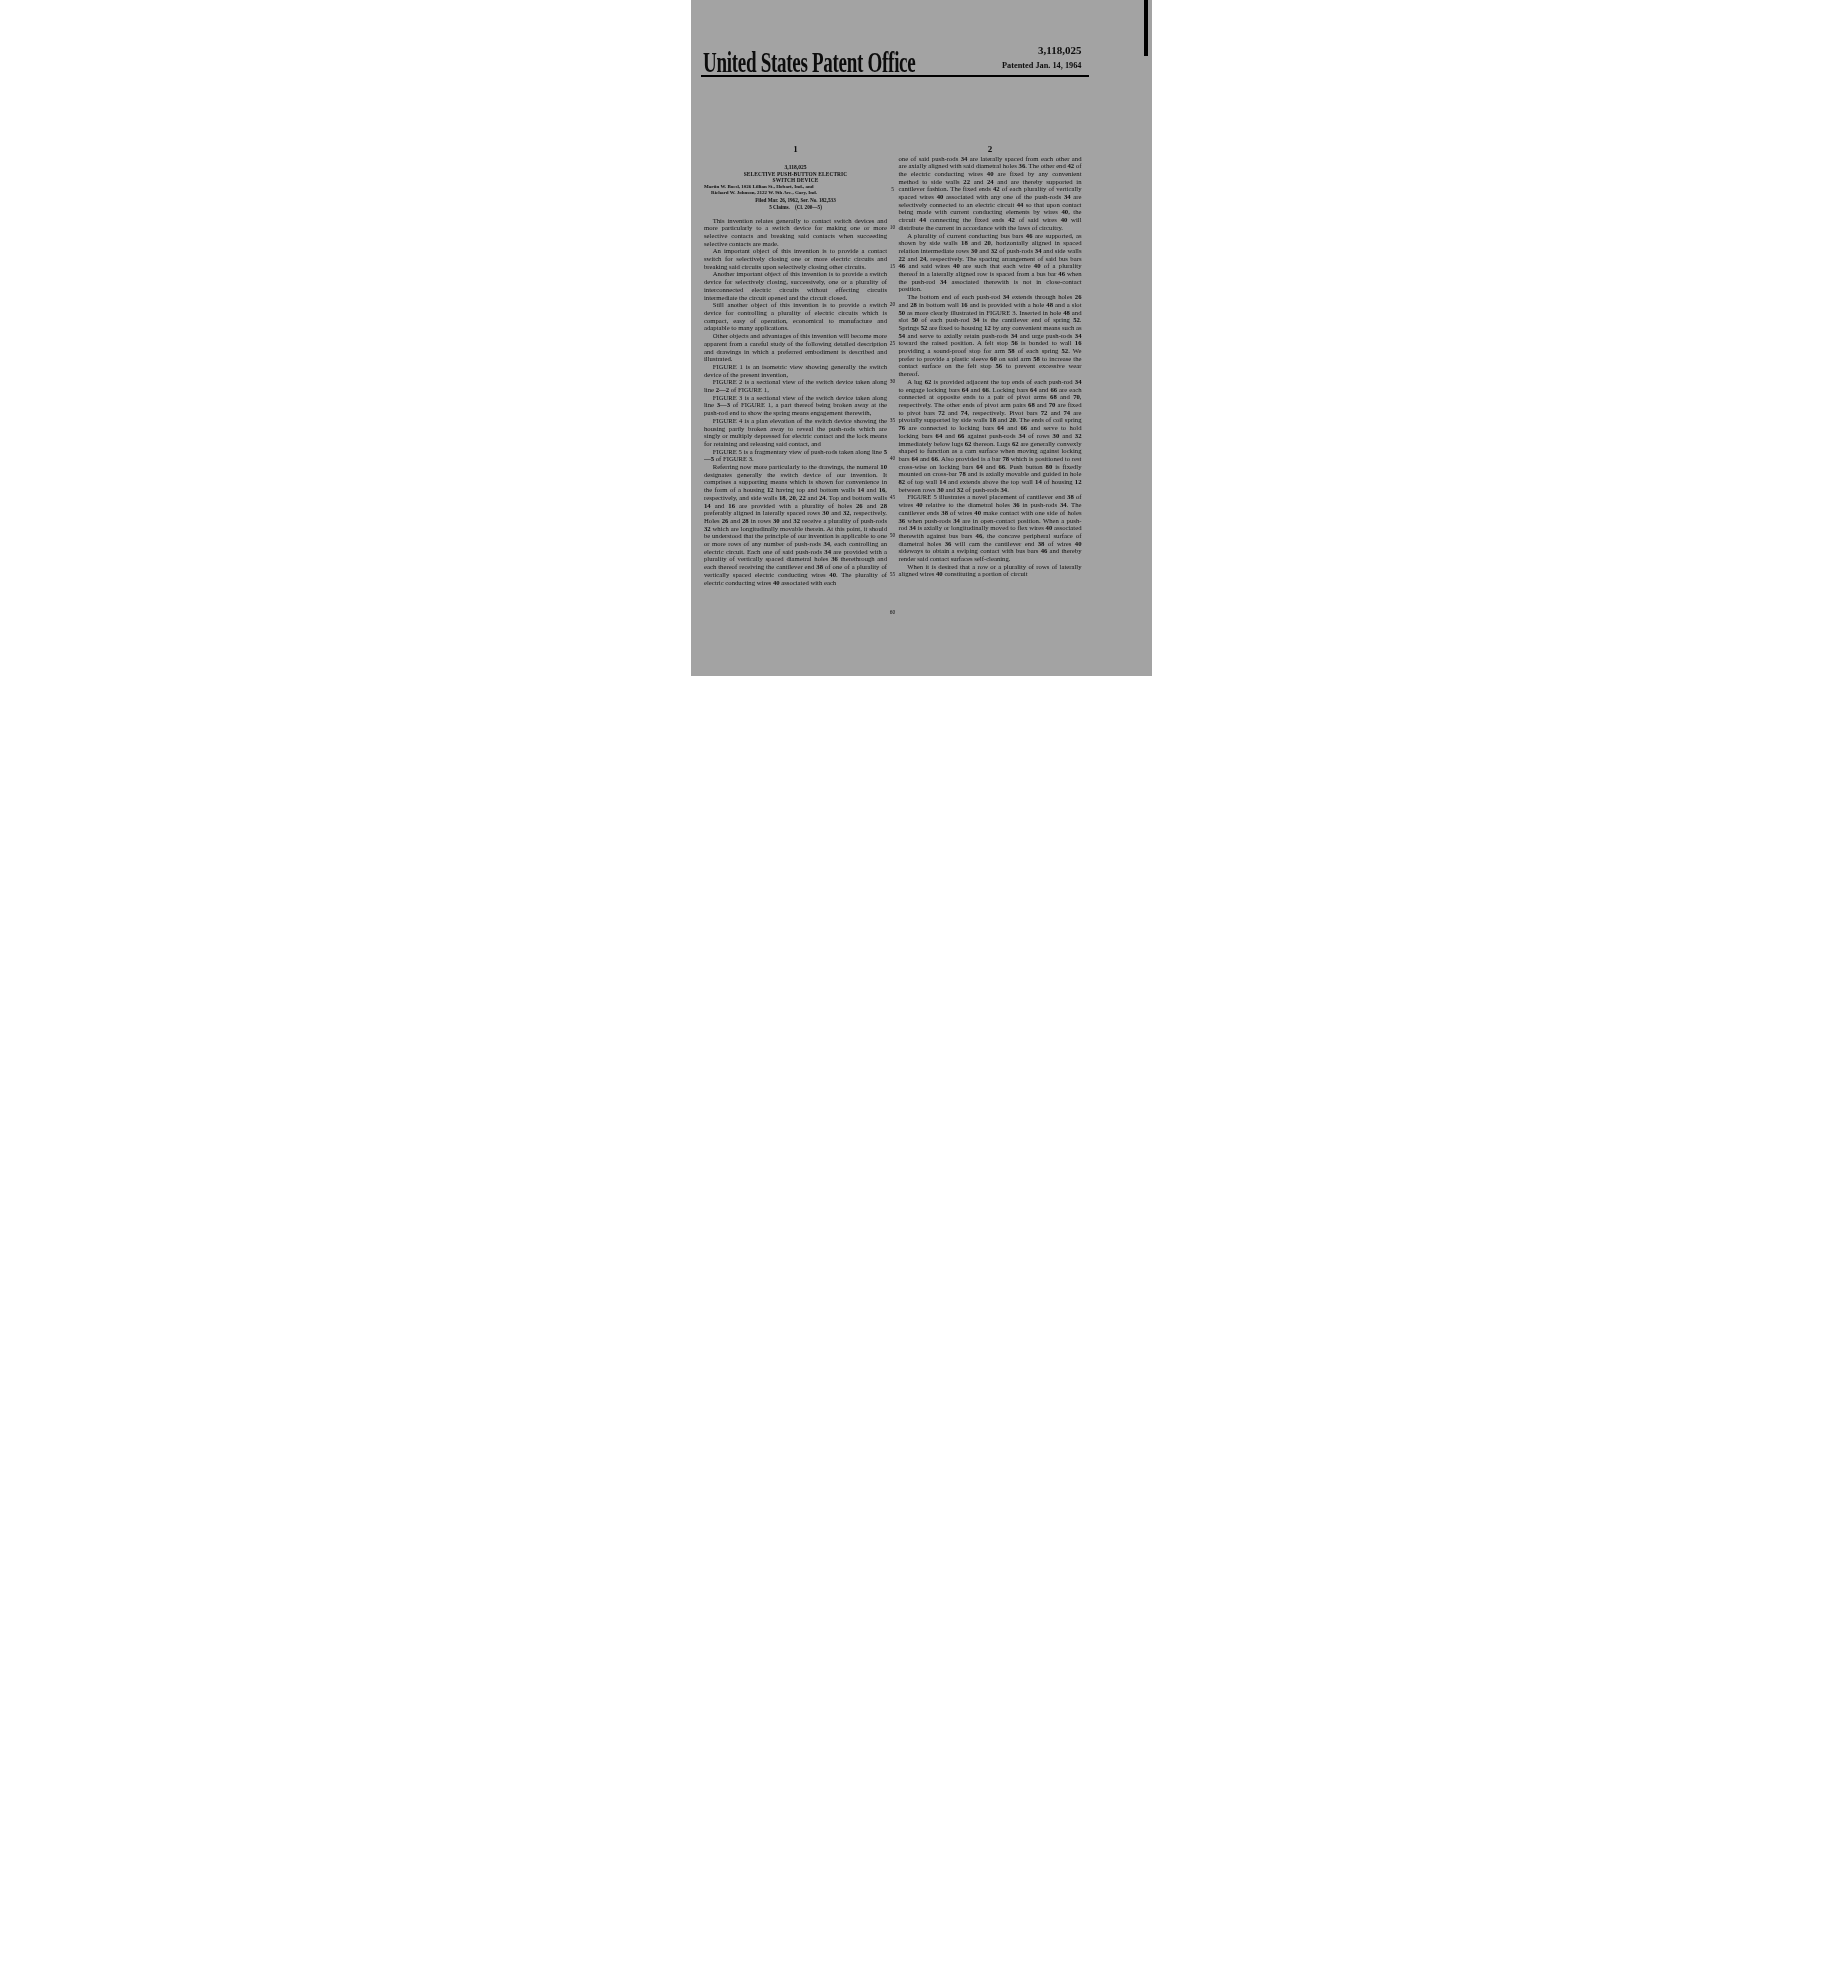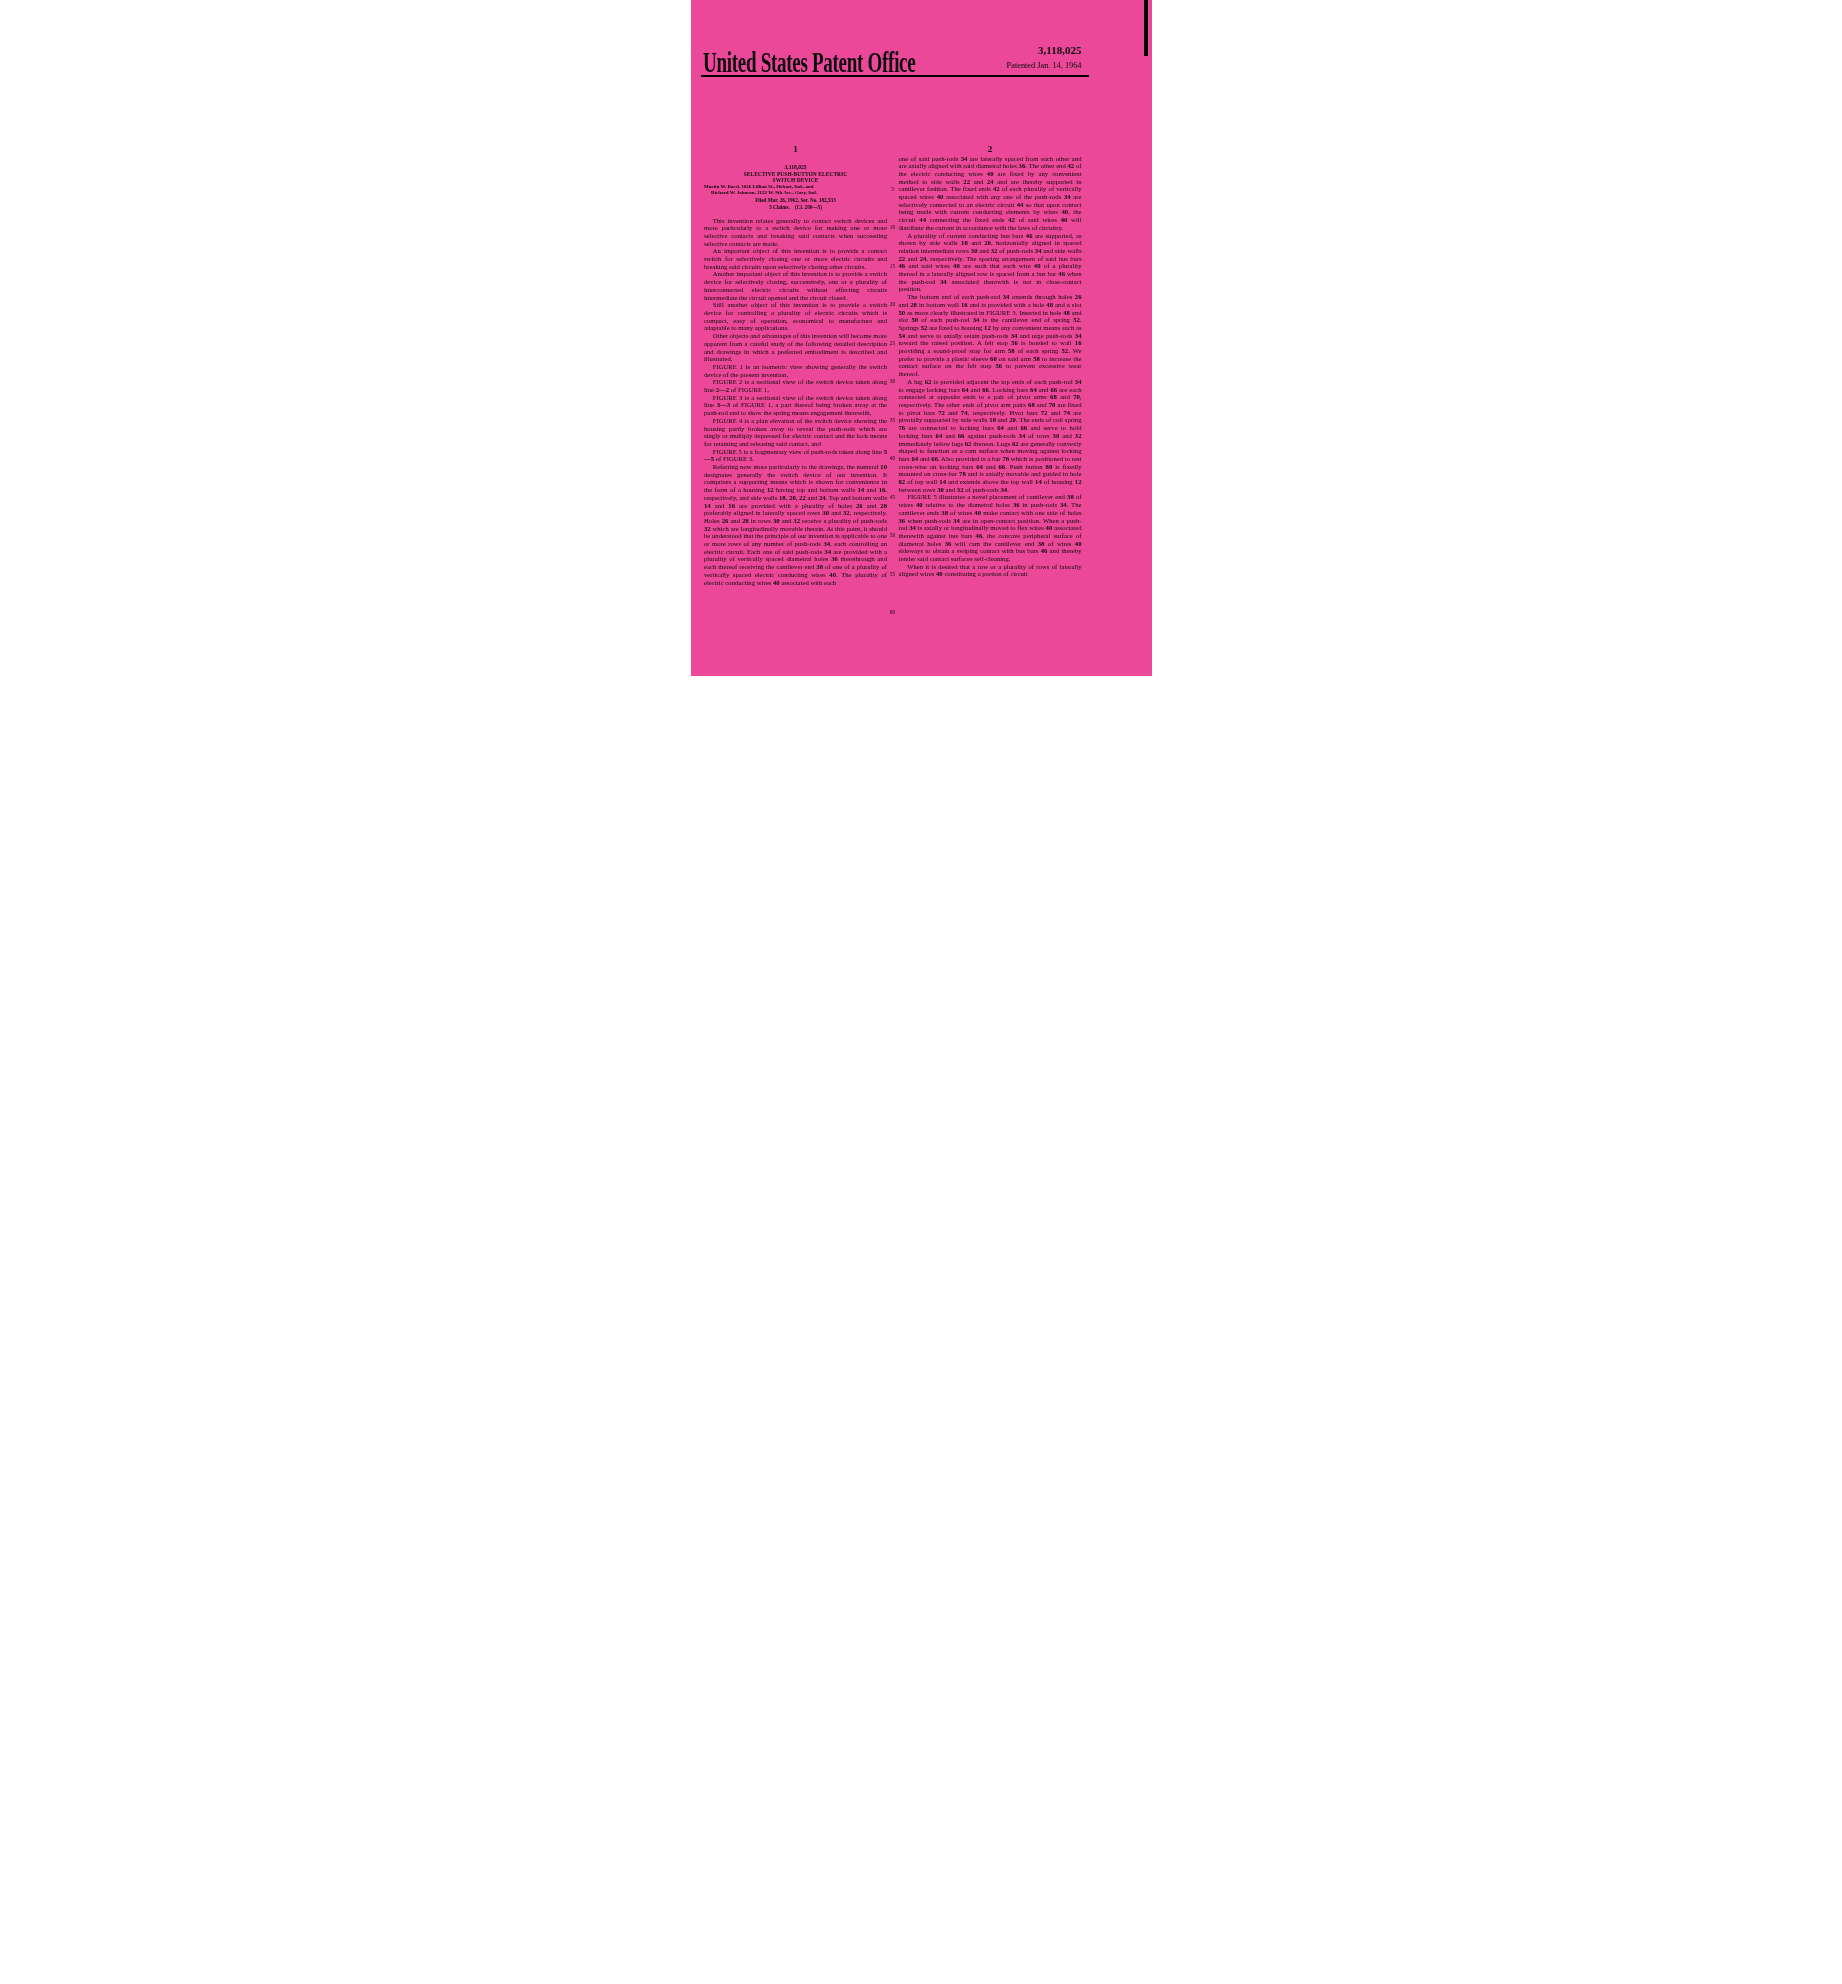--- a/index.html
+++ b/index.html
@@ -1,33 +1,33 @@
 <!DOCTYPE html>
 <html style="font-size:6.4px"><head>
 <meta charset="utf-8">
 <style>
   html,body{margin:0;padding:0;background:#ffffff;}
   .page{
     position:relative;
     width:461px;height:676px;
     margin:0 auto;
-    background:#ec4899;
+    background:#a3a3a3;
     font-family:"Liberation Serif", serif;
     color:#0d0d0d;
     overflow:hidden;
   }
   .scan-bar{position:absolute;right:3.6px;top:0;width:4.4px;height:56px;background:#000;}
   .office-title{
     position:absolute;left:12px;top:46px;margin:0;
     font-size:25.4px;font-weight:bold;white-space:nowrap;
     transform:scale(0.75,1.12);transform-origin:left top;
     letter-spacing:-0.4px;
   }
   .hdr-num{position:absolute;right:70px;top:44px;font-size:11px;font-weight:bold;}
-  .hdr-date{position:absolute;right:70px;top:61px;font-size:8.3px;font-weight:normal;margin-left:44px;}
+  .hdr-date{position:absolute;right:70px;top:61px;font-size:8.3px;font-weight:bold;margin-left:44px;}
   .rule{position:absolute;left:10.7px;top:75px;width:388px;height:2px;background:#000;}
   .col{position:absolute;top:145px;width:183px;}
   .col1{left:13.5px;}
   .col2{left:208px;}
   .colnum{font-size:9px;font-weight:bold;text-align:center;line-height:9.5px;}
   .titleblock{margin-top:9.5px;line-height:6.6px;font-weight:bold;text-align:center;}
   .tb-num{font-size:5.6px;}
   .tb-title{font-size:5.4px;letter-spacing:0.1px;}
   .tb-inv{font-size:5px;text-align:left;}
   .tb-inv2{padding-left:7.1px;}

